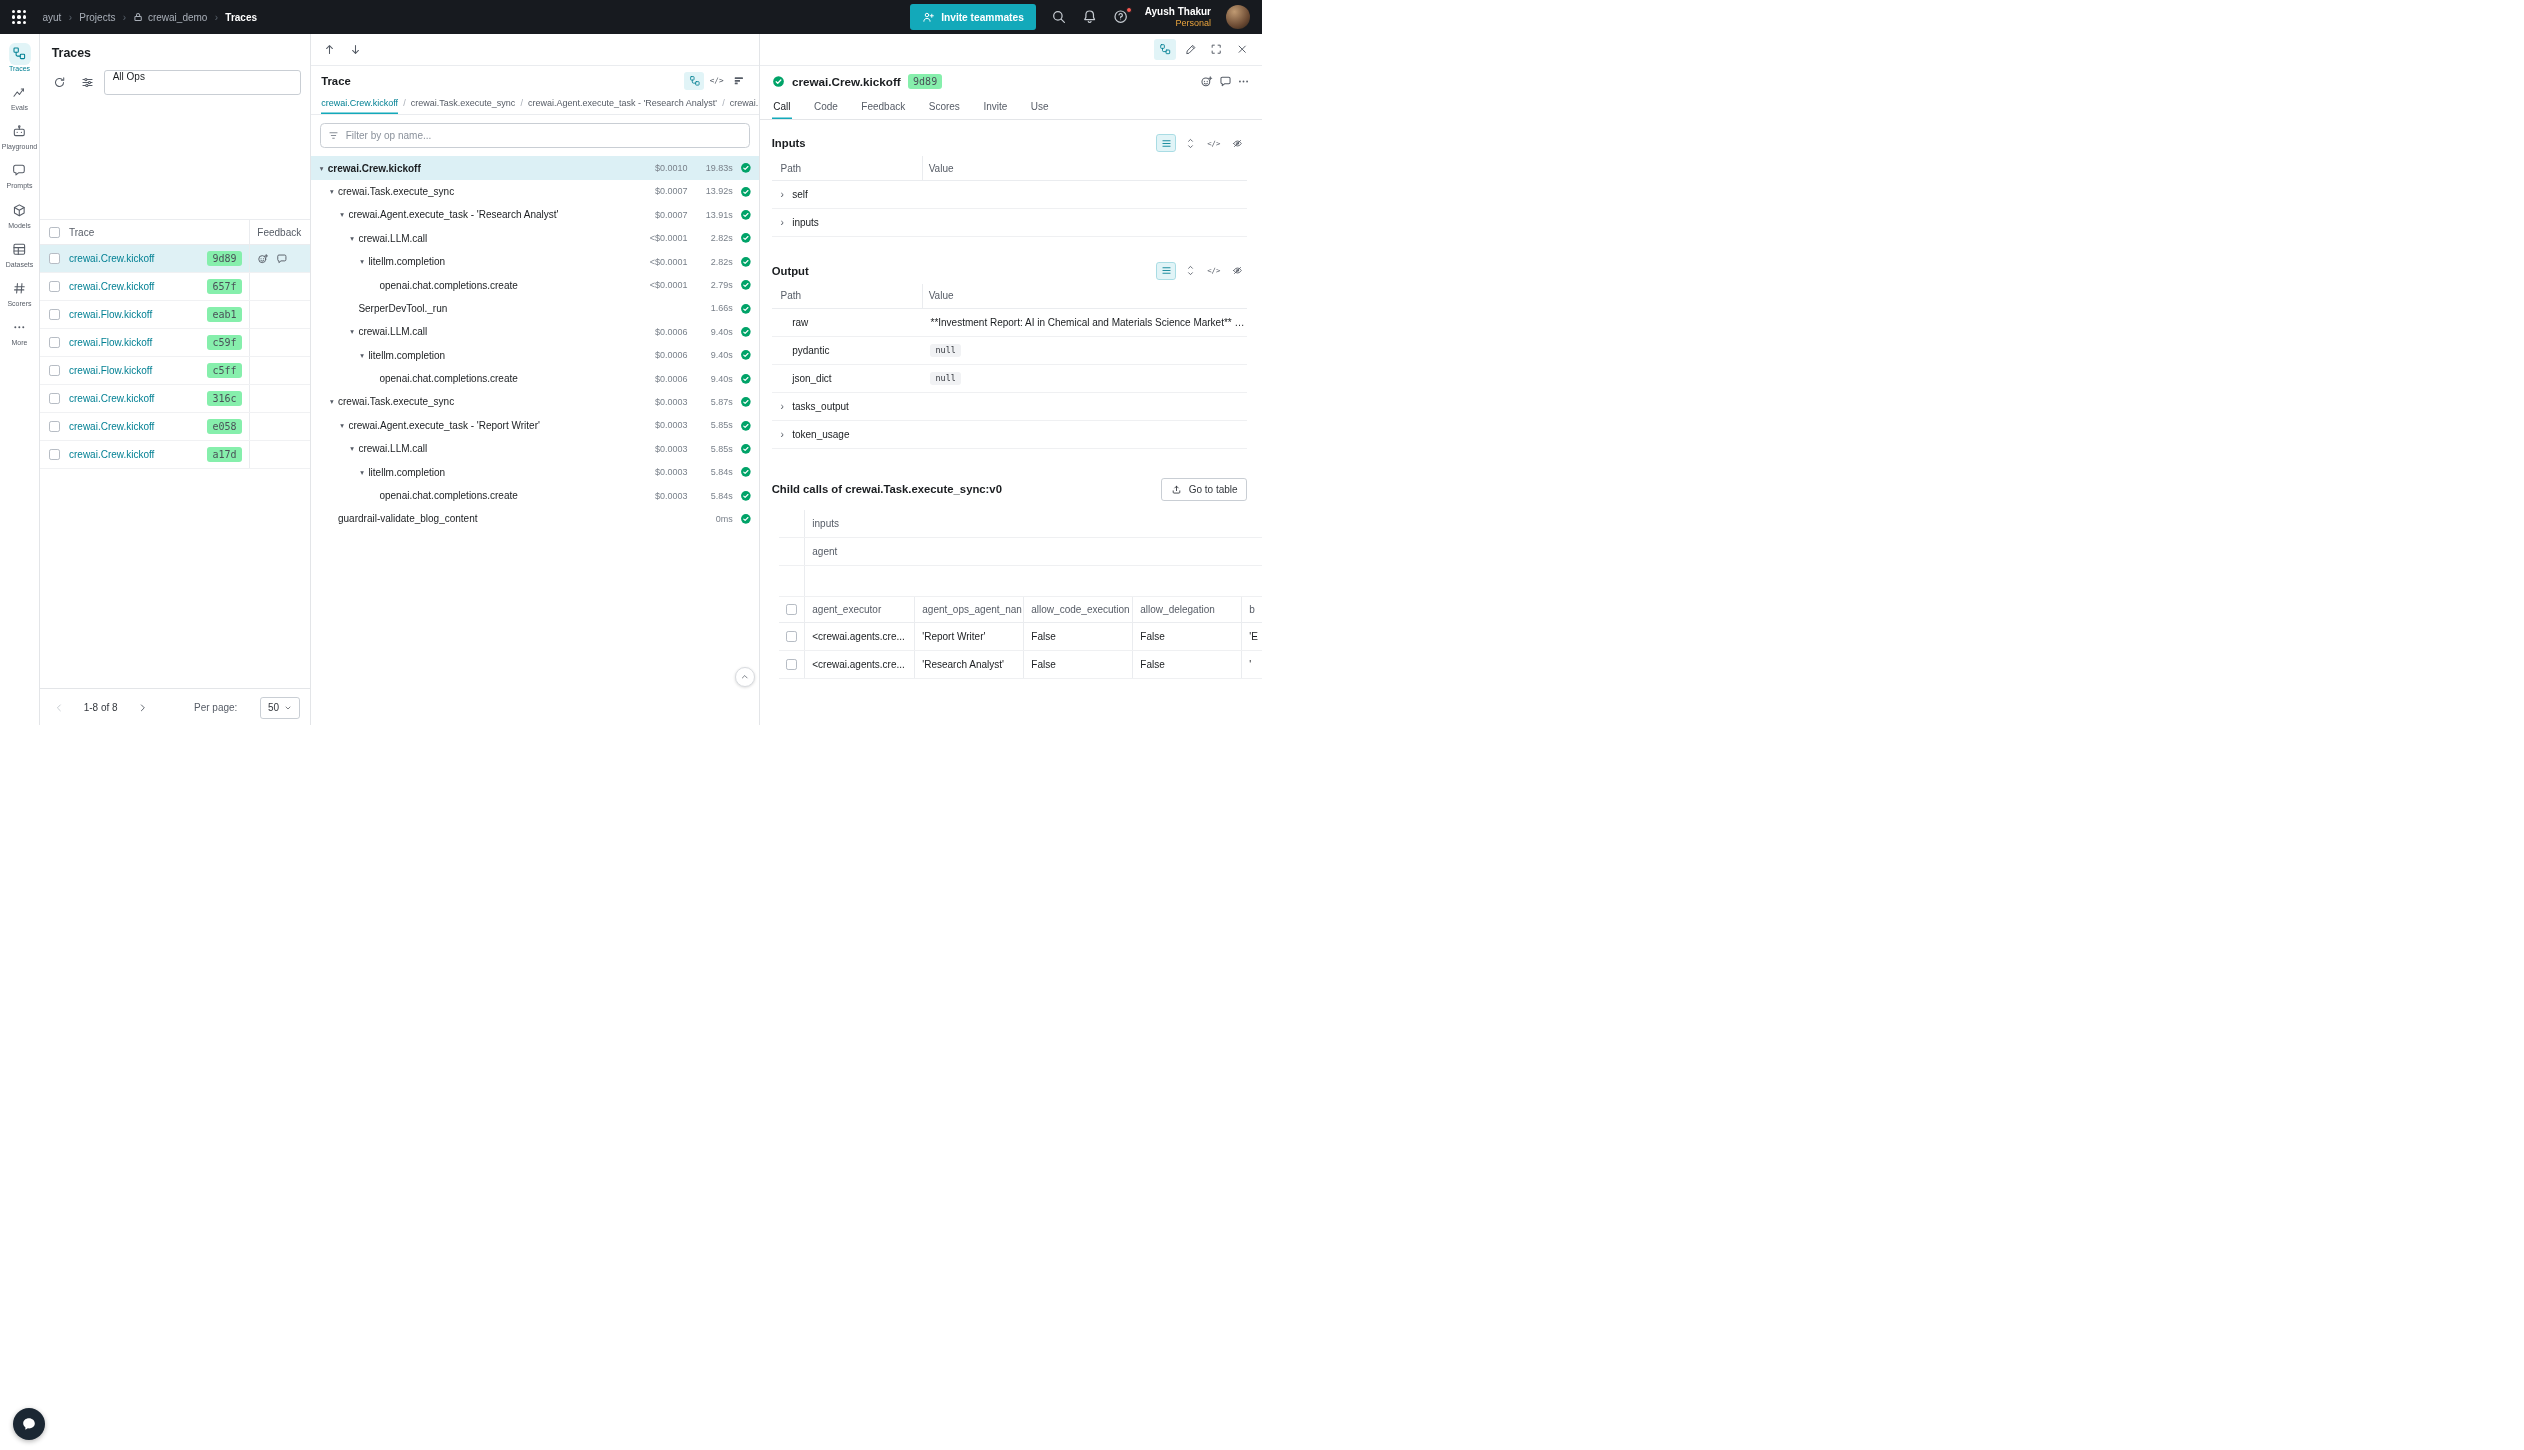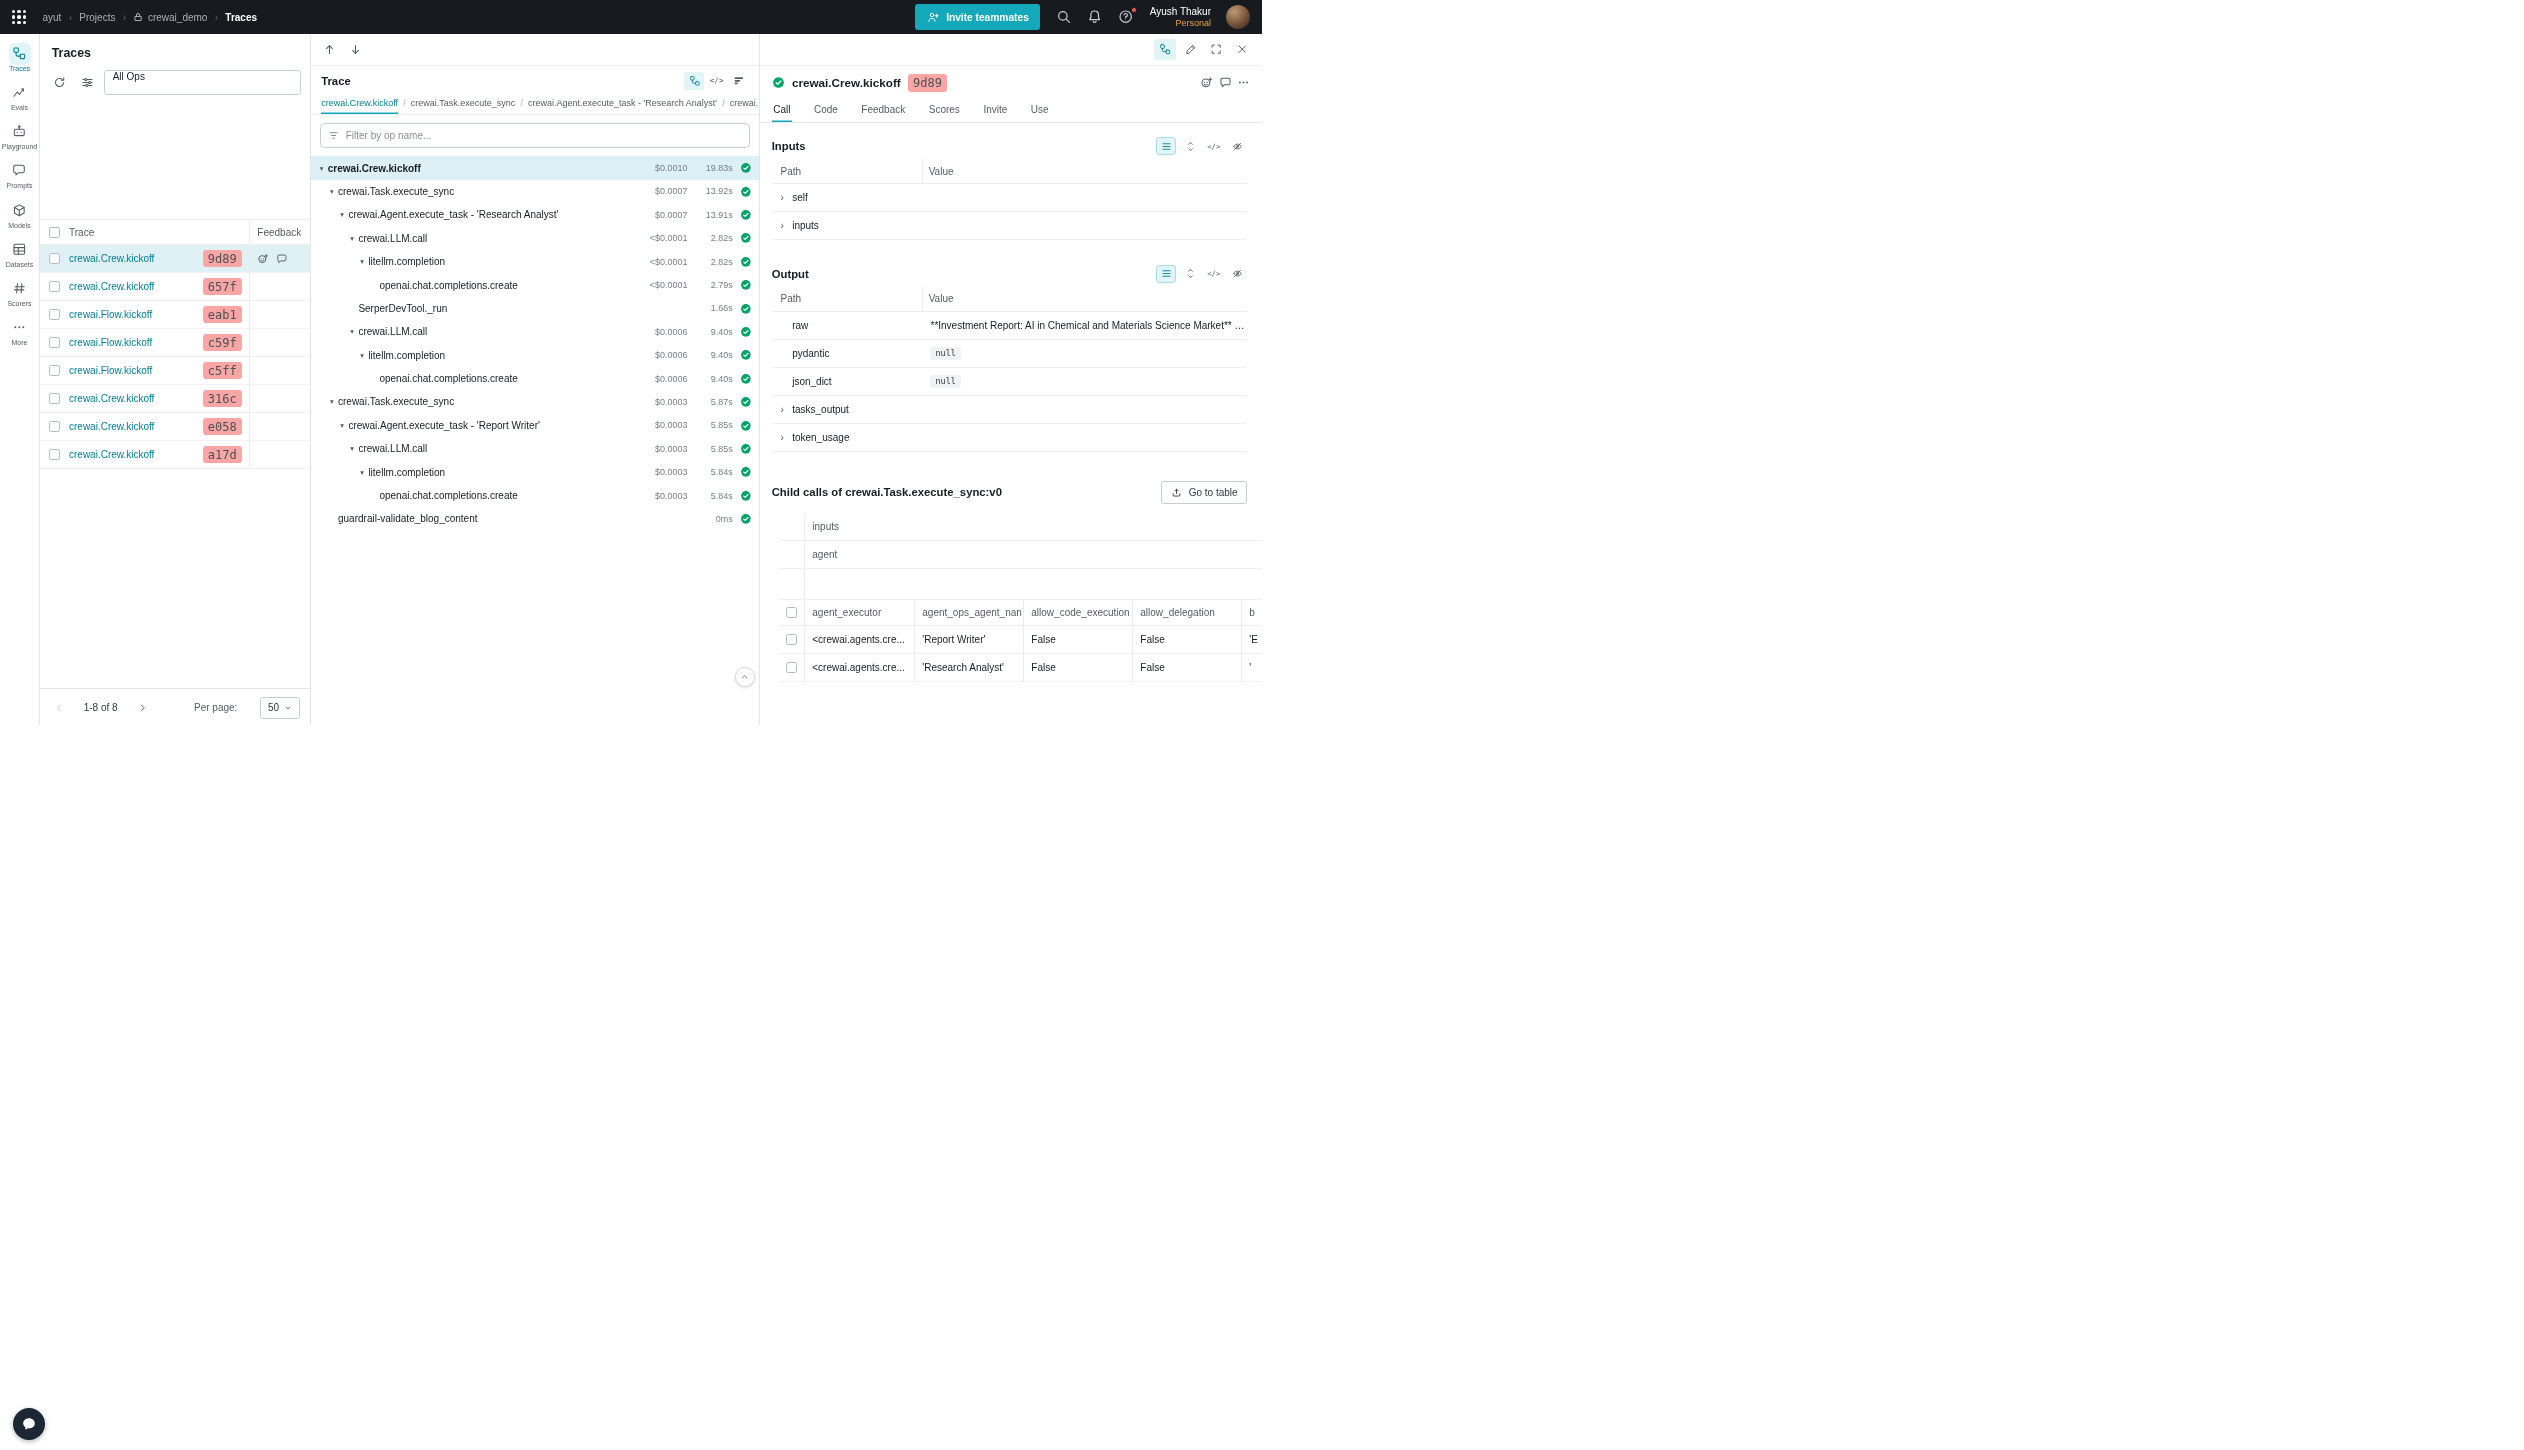--- a/index.html
+++ b/index.html
@@ -17,21 +17,21 @@
   .logo i{width:3.7px;height:3.7px;border-radius:50%;background:#fff}
   .bc{cursor:pointer;white-space:nowrap}
   .bc-sep{color:#5B636D}
   .bc.current{color:#fff;font-weight:700}
   .bc.proj{display:flex;align-items:center;gap:4.4px}
   .top-right{margin-left:auto;display:flex;align-items:center;gap:15.3px}
   .invite-btn{display:flex;align-items:center;gap:6.6px;background:#13A9BA;color:#fff;border:none;height:25.6px;padding:0 11.7px;border-radius:2.9px;font-size:10.2px;font-weight:700;cursor:pointer;font-family:inherit}
   .top-iconbtn{width:16px;height:16px;color:#C6CBD1;cursor:pointer;position:relative}
   .red-dot{position:absolute;top:-2.2px;right:-2.9px;width:6.6px;height:6.6px;border-radius:50%;background:#FB5A52;border:1.5px solid #171A1F}
   .user{text-align:right;line-height:1.3;cursor:pointer}
-  .user .uname{color:#fff;font-weight:400}
+  .user .uname{color:#fff;font-weight:700}
   .user .uscope{color:#E8A33D;font-size:9px}
   .avatar{width:24px;height:24px;border-radius:50%;background:radial-gradient(circle at 35% 28%,#c09a72,#6b4a33 62%,#2a1f16);cursor:pointer;flex:none}
 
   
   .app{display:flex;height:692px}
 
   
   .rail{width:40px;border-right:0.7px solid var(--border);display:flex;flex-direction:column;align-items:center;padding-top:5.8px;gap:2.2px;flex:none}
   .rail-item{width:38px;padding:5.8px 0 4.4px;display:flex;flex-direction:column;align-items:center;gap:3.7px;cursor:pointer;color:var(--gray)}
   .rail-item .ric{width:16px;height:16px;display:flex;align-items:center;justify-content:center}
@@ -47,21 +47,21 @@
   .ops-select{flex:1;height:25px;border:0.7px solid #C9CED4;border-radius:2.9px;display:flex;align-items:flex-start;padding:0 7.3px;cursor:pointer;background:#fff}
   .lp-gap{height:117px}
   .lp-thead{display:flex;align-items:center;height:26px;border-top:0.7px solid var(--border-l);border-bottom:0.7px solid var(--border-l);color:var(--gray)}
   .cbcell{width:29px;display:flex;justify-content:center;flex:none}
   .cb{width:11px;height:11px;border:1.1px solid #B6BCC4;border-radius:2.2px;background:#fff;cursor:pointer;flex:none}
   .col-trace{flex:1}
   .col-feedback{width:61px;border-left:0.7px solid var(--border-l);height:100%;display:flex;align-items:center;padding-left:7.3px;flex:none}
   .lp-row{display:flex;align-items:center;height:28px;border-bottom:0.7px solid #F0F1F3;cursor:pointer}
   .lp-row.sel{background:#DFF1F5}
   .lp-name{flex:1;color:var(--teal-text);white-space:nowrap;overflow:hidden;text-overflow:ellipsis}
-  .badge{font-size:12px;background:#fca5a5;color:#4A5158;border-radius:2.9px;padding:1.8px 5.1px}
+  .badge{font-size:10px;background:#86efac;color:#4A5158;border-radius:2.9px;padding:1.8px 5.1px}
   .lp-row .badge{margin-right:7.3px}
   .fb-icons{display:flex;gap:6.6px;color:var(--gray)}
   .lp-footer{margin-top:auto;height:38px;border-top:0.7px solid var(--border);display:flex;align-items:center;padding:0 10.2px;color:var(--gray)}
   .pg-chev{width:17.5px;height:17.5px;display:flex;align-items:center;justify-content:center;cursor:pointer}
   .pg-chev.disabled{color:#C3C8CE;cursor:default}
   .pg-range{color:#33373D;margin:0 16px}
   .perpage{margin-left:auto;display:flex;align-items:center;gap:23px}
   .pp-select{display:flex;align-items:center;gap:5.1px;border:0.7px solid #C9CED4;border-radius:2.9px;height:22px;padding:0 6.6px;cursor:pointer;background:#fff;color:#33373D}
 
   

